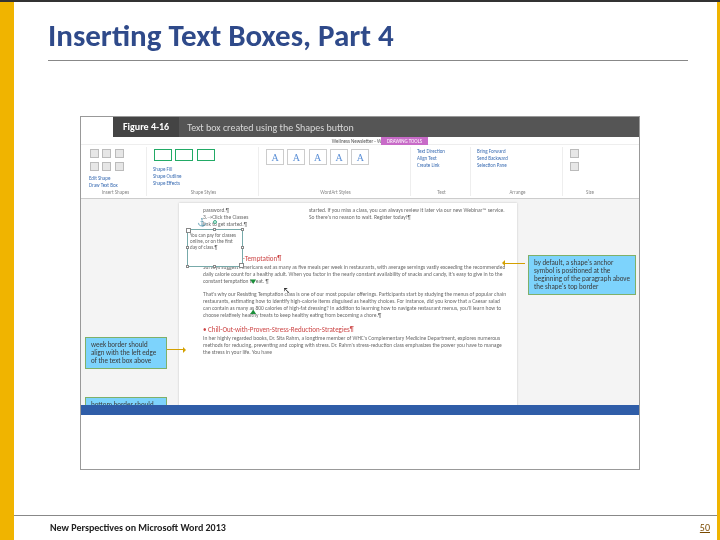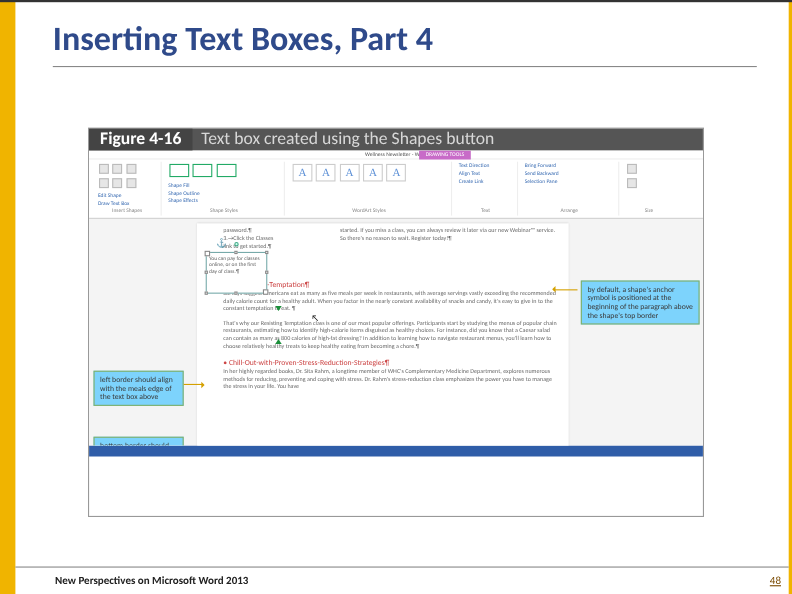--- a/index.html
+++ b/index.html
@@ -36,22 +36,22 @@
     position: absolute;
     left: 48px; top: 60px; width: 640px; height: 1px;
     background: #888;
   }
   .figure-wrap {
     position: absolute;
     left: 80px; top: 116px; width: 560px; height: 354px;
     border: 1px solid #999;
   }
   .fig-header {
-    height: 20px; background: #555; display: flex; 
-    font-size: 16px; color: #fff;
+    height: 20px; background: #555; display: flex; align-items: center;
+    font-size: 10px; color: #fff; margin-left: 32px;
   }
   .fig-num {
     background: #444; padding: 0 10px; line-height: 20px;
     font-weight: 700;
   }
   .fig-title {
     padding-left: 8px; color: #d8d8d8;
   }
   
   .word-window {
@@ -308,31 +308,31 @@
         <span class="handle-rm"></span>
         <span class="rotate-handle"></span>
         <div class="tb-text">You can pay for classes online, or on the first day of class.¶</div>
       </div>
 
       <span class="cursor-arrow">↖</span>
 
       <span class="green-caret" style="left:170px;top:76px">▾</span>
       <span class="green-caret" style="left:170px;top:106px">▴</span>
 
-      <div class="callout callout-1">left border should align with the meals edge of the text box above</div>
+      <div class="callout callout-1">week border should align with the left edge of the text box above</div>
       <div class="callout callout-2">bottom border should align with the last line of give</div>
       <div class="callout callout-3">by default, a shape's anchor symbol is positioned at the beginning of the paragraph above the shape's top border</div>
 
       <div class="arrow" style="left:86px;top:150px;width:18px"></div>
       <div class="arrow" style="left:86px;top:208px;width:18px"></div>
       <div class="arrow" style="left:422px;top:64px;width:22px;transform:rotate(180deg)"></div>
 
       <div class="arrow-v arr-top-1"></div>
       <div class="arrow-v arr-top-2"></div>
     </div>
 
     <div class="status-bar"></div>
   </div>
 </div>
 
 <div class="footer-rule"></div>
 <div class="footer-left">New Perspectives on Microsoft Word 2013</div>
-<div class="page-num">48</div>
+<div class="page-num">50</div>
 
 </body></html>

